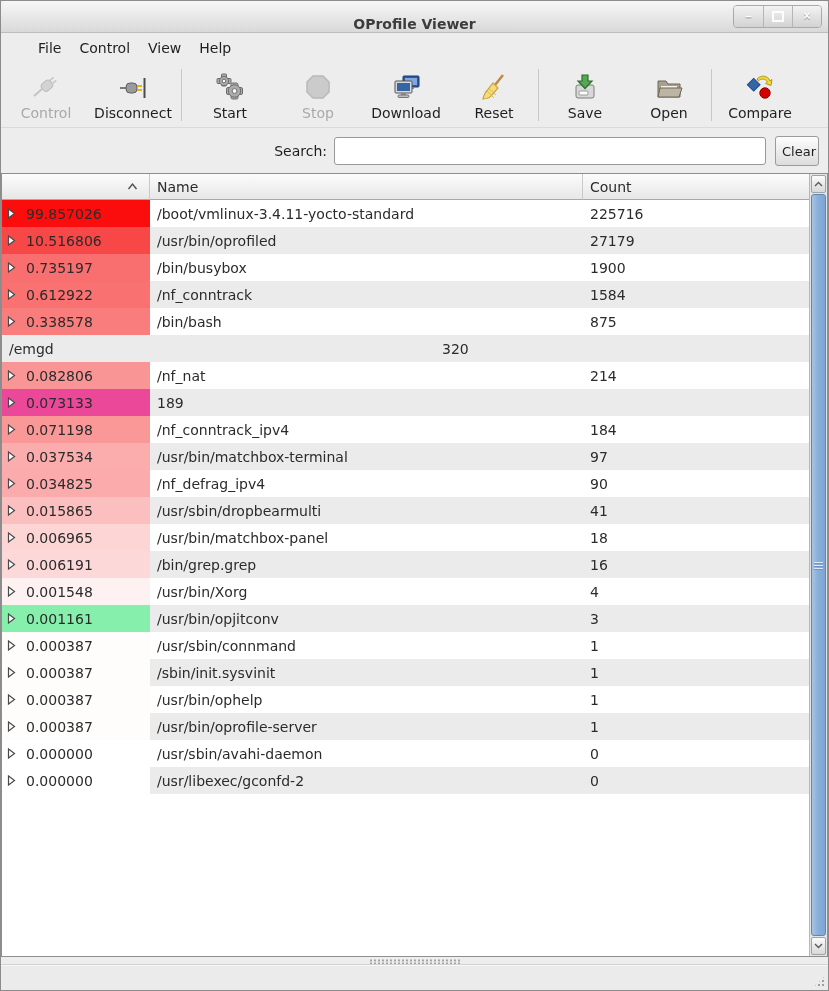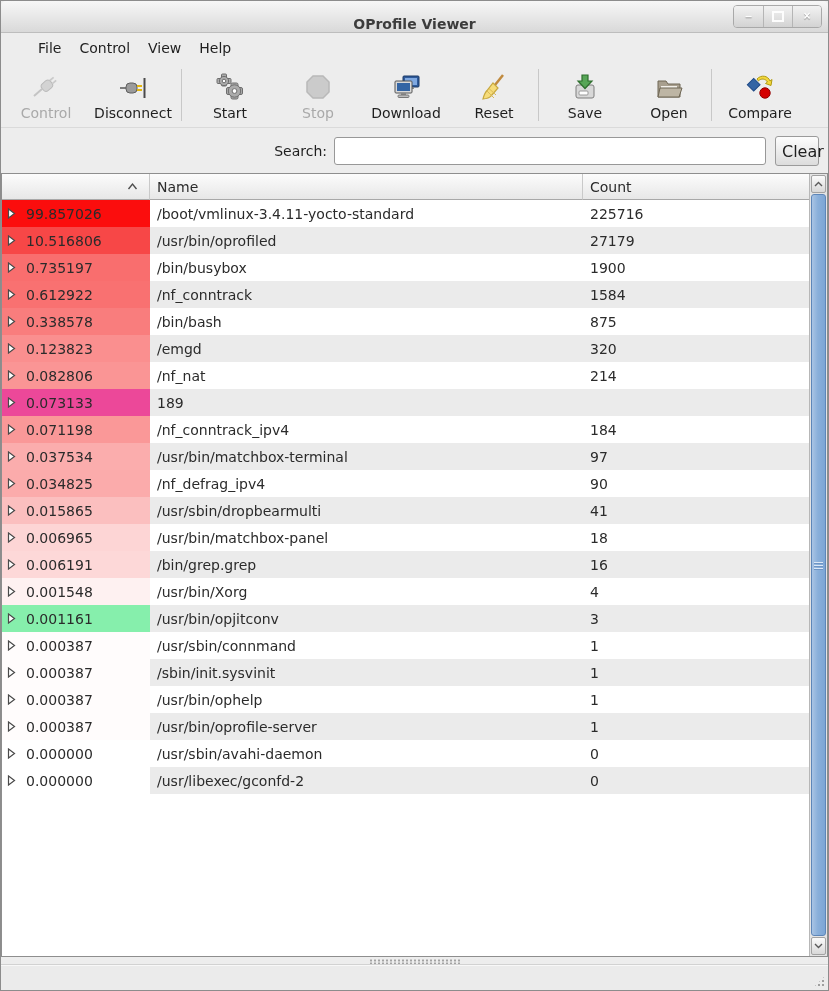--- a/index.html
+++ b/index.html
@@ -50,21 +50,21 @@
     padding-right:9px;background:#ededed;
   }
   .search-label{font-size:14px;margin-right:7px;color:#1f1f1f;}
   .search-input{
     width:418px;height:26px;border:1px solid #989898;border-radius:3px;
     background:#fff;font-size:14px;padding:0 6px;outline:none;margin-right:9px;
     font-family:inherit;
   }
   .clear-btn{
     width:44px;height:30px;border:1px solid #9b9b9b;border-radius:3px;
-    background:linear-gradient(#fdfdfd,#dcdcdc);font-size:16px;color:#1f1f1f;
+    background:linear-gradient(#fdfdfd,#dcdcdc);font-size:13px;color:#1f1f1f;
     font-family:inherit;cursor:default;
   }
   
   .table{
     position:absolute;left:0;right:0;top:172px;bottom:33px;
     background:#fff;border:1px solid #8e8e8e;box-sizing:border-box;overflow:hidden;
   }
   .thead{display:flex;height:26px;margin-right:18px;}
   .th{
     background:linear-gradient(#fcfcfc,#e7e7e7);
@@ -345,28 +345,20 @@
             <svg width="9" height="11" viewBox="0 0 9 11">
               <polygon points="1.5,1 7.5,5.5 1.5,10" fill="#ffffff" stroke="#4a4a4a" stroke-width="1.2"></polygon>
             </svg>
           </span>
           <span class="pct-text">0.338578</span>
         </div>
         <div class="cell c-name">/bin/bash</div>
         <div class="cell c-count">875</div>
       </div>
       <div class="trow alt">
-        <div class="cell c-pct" style="background:#fa8f8f">
-          <span class="expander">
-            <svg width="9" height="11" viewBox="0 0 9 11">
-              <polygon points="1.5,1 7.5,5.5 1.5,10" fill="#ffffff" stroke="#4a4a4a" stroke-width="1.2"></polygon>
-            </svg>
-          </span>
-          <span class="pct-text">0.123823</span>
-        </div>
         <div class="cell c-name">/emgd</div>
         <div class="cell c-count">320</div>
       </div>
       <div class="trow">
         <div class="cell c-pct" style="background:#fa9595">
           <span class="expander">
             <svg width="9" height="11" viewBox="0 0 9 11">
               <polygon points="1.5,1 7.5,5.5 1.5,10" fill="#ffffff" stroke="#4a4a4a" stroke-width="1.2"></polygon>
             </svg>
           </span>

